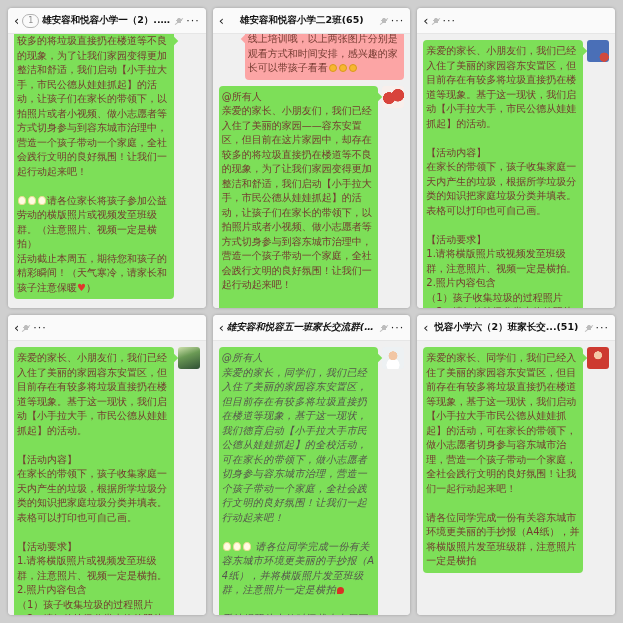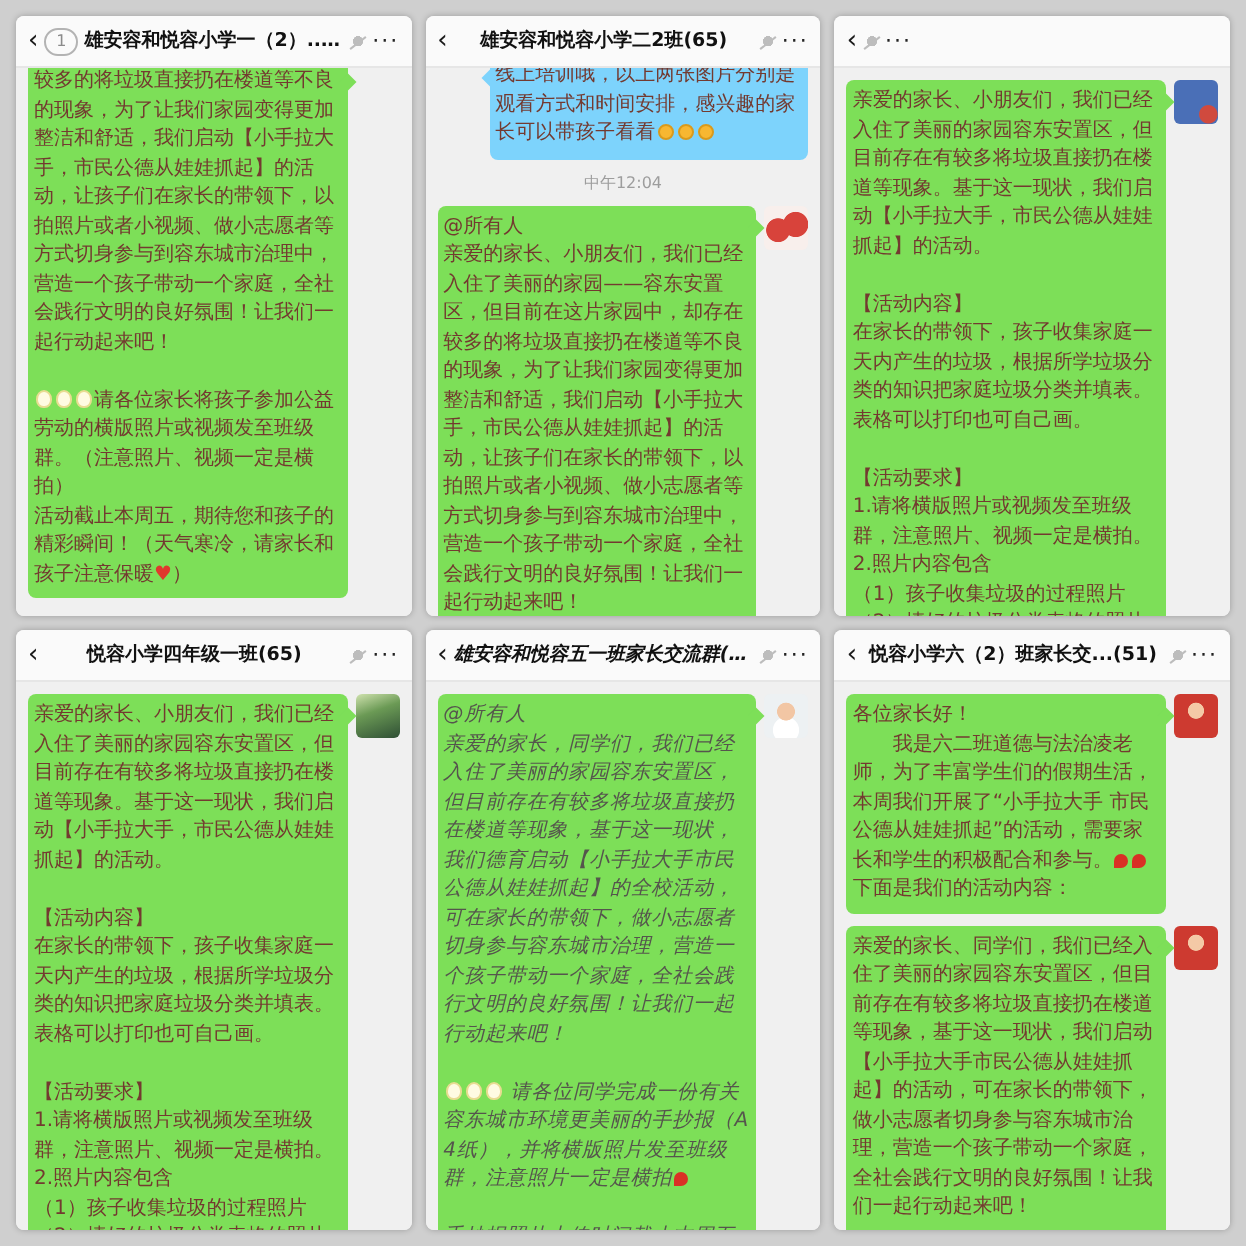--- a/index.html
+++ b/index.html
@@ -53,21 +53,21 @@
   }
   .msg-row{display:flex;align-items:flex-start;gap:4px;}
   .msg-row.right{justify-content:flex-end;}
   .msg-row.left{justify-content:flex-start;}
   .bubble{
     border-radius:4px;padding:4px 3px;
     font-size:10px;line-height:1.45;color:#733a30;
     max-width:154px;position:relative;word-break:break-all;
   }
   .bubble.green{background:#7ddf58;}
-  .bubble.white{background:#7dd3fc;font-family:Liberation Mono, monospace;}
+  .bubble.white{background:#fca5a5;}
   .msg-row.right .bubble::after{
     content:"";position:absolute;right:-3px;top:8px;width:6px;height:6px;
     background:inherit;transform:rotate(45deg);
   }
   .msg-row.left .bubble::after{
     content:"";position:absolute;left:-3px;top:8px;width:6px;height:6px;
     background:inherit;transform:rotate(45deg);
   }
   .avatar{width:22px;height:22px;border-radius:3px;flex:0 0 22px;}
   .avatar.none{visibility:hidden;}
@@ -121,21 +121,20 @@
         <span class="back">‹</span>
         <span class="title">雄安容和悦容小学二2班(65)</span>
         <span class="mute-icon"></span>
         <span class="more">···</span>
       </div>
       <div class="chat">
         <div class="msg-row left" style="margin-top: -12px;">
           <div class="avatar none"></div>
           <div class="bubble white">线上培训哦，以上两张图片分别是观看方式和时间安排，感兴趣的家长可以带孩子看看<span class="g g-smile"></span><span class="g g-smile"></span><span class="g g-smile"></span></div>
         </div>
-        <div class="time">中午12:04</div>
         <div class="msg-row right">
           <div class="bubble green">@所有人<br>亲爱的家长、小朋友们，我们已经入住了美丽的家园——容东安置区，但目前在这片家园中，却存在较多的将垃圾直接扔在楼道等不良的现象，为了让我们家园变得更加整洁和舒适，我们启动【小手拉大手，市民公德从娃娃抓起】的活动，让孩子们在家长的带领下，以拍照片或者小视频、做小志愿者等方式切身参与到容东城市治理中，营造一个孩子带动一个家庭，全社会践行文明的良好氛围！让我们一起行动起来吧！<br><br>请各位家长将孩子参加公益劳动的横版照片或视频发至班级</div>
           <div class="avatar av-red-pair"></div>
         </div>
       </div>
     </div>
     <div class="panel">
       <div class="panel-header">
         <span class="back">‹</span>
         <span class="mute-icon"></span>
@@ -144,21 +143,20 @@
       <div class="chat">
         <div class="msg-row right">
           <div class="bubble green">亲爱的家长、小朋友们，我们已经入住了美丽的家园容东安置区，但目前存在有较多将垃圾直接扔在楼道等现象。基于这一现状，我们启动【小手拉大手，市民公德从娃娃抓起】的活动。<br><br>【活动内容】<br>在家长的带领下，孩子收集家庭一天内产生的垃圾，根据所学垃圾分类的知识把家庭垃圾分类并填表。表格可以打印也可自己画。<br><br>【活动要求】<br>1.请将横版照片或视频发至班级群，注意照片、视频一定是横拍。<br>2.照片内容包含<br>（1）孩子收集垃圾的过程照片<br>（2）填好的垃圾分类表格的照片<br>3.活动截止本周五晚上7点。</div>
           <div class="avatar av-blue"></div>
         </div>
       </div>
     </div>
     <div class="panel">
       <div class="panel-header">
         <span class="back">‹</span>
-        <span class="title">悦容小学四年级一班(65)</span>
         <span class="mute-icon"></span>
         <span class="more">···</span>
       </div>
       <div class="chat">
         <div class="msg-row right">
           <div class="bubble green">亲爱的家长、小朋友们，我们已经入住了美丽的家园容东安置区，但目前存在有较多将垃圾直接扔在楼道等现象。基于这一现状，我们启动【小手拉大手，市民公德从娃娃抓起】的活动。<br><br>【活动内容】<br>在家长的带领下，孩子收集家庭一天内产生的垃圾，根据所学垃圾分类的知识把家庭垃圾分类并填表。表格可以打印也可自己画。<br><br>【活动要求】<br>1.请将横版照片或视频发至班级群，注意照片、视频一定是横拍。<br>2.照片内容包含<br>（1）孩子收集垃圾的过程照片<br>（2）填好的垃圾分类表格的照片<br>3.活动截止本周五晚上7点。</div>
           <div class="avatar av-photo-green"></div>
         </div>
       </div>
     </div>
@@ -178,22 +176,18 @@
     </div>
     <div class="panel">
       <div class="panel-header">
         <span class="back">‹</span>
         <span class="title">悦容小学六（2）班家长交...(51)</span>
         <span class="mute-icon"></span>
         <span class="more">···</span>
       </div>
       <div class="chat">
         <div class="msg-row right">
-          <div class="bubble green">各位家长好！<br>　　我是六二班道德与法治凌老师，为了丰富学生们的假期生活，本周我们开展了“小手拉大手 市民公德从娃娃抓起”的活动，需要家长和学生的积极配合和参与。<span class="g g-rose"></span><span class="g g-rose"></span><br>下面是我们的活动内容：</div>
-          <div class="avatar av-red"></div>
-        </div>
-        <div class="msg-row right">
           <div class="bubble green">亲爱的家长、同学们，我们已经入住了美丽的家园容东安置区，但目前存在有较多将垃圾直接扔在楼道等现象，基于这一现状，我们启动【小手拉大手市民公德从娃娃抓起】的活动，可在家长的带领下，做小志愿者切身参与容东城市治理，营造一个孩子带动一个家庭，全社会践行文明的良好氛围！让我们一起行动起来吧！<br><br> 请各位同学完成一份有关容东城市环境更美丽的手抄报（A4纸），并将横版照片发至班级群，注意照片一定是横拍</div>
           <div class="avatar av-red"></div>
         </div>
       </div>
     </div>
   </div>
 
 </body></html>

